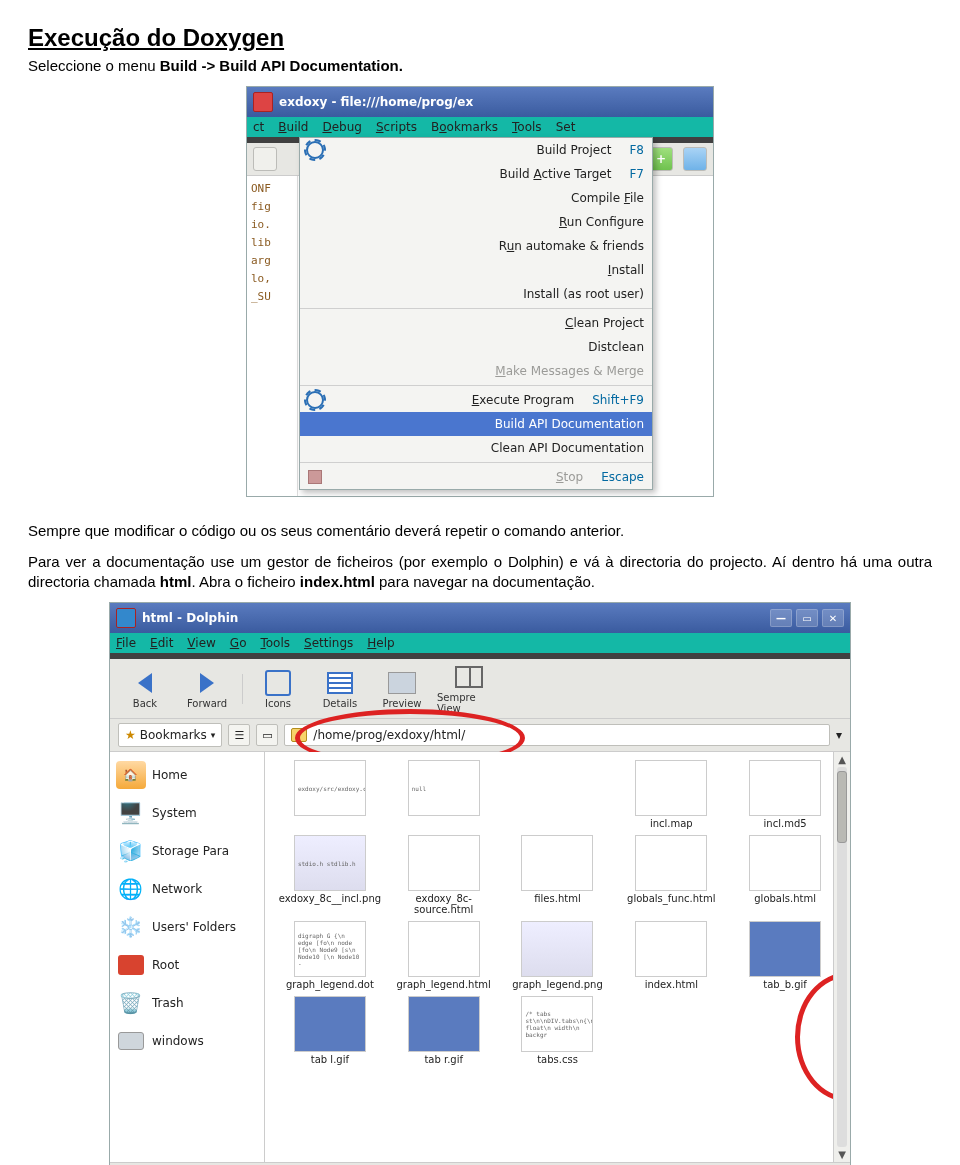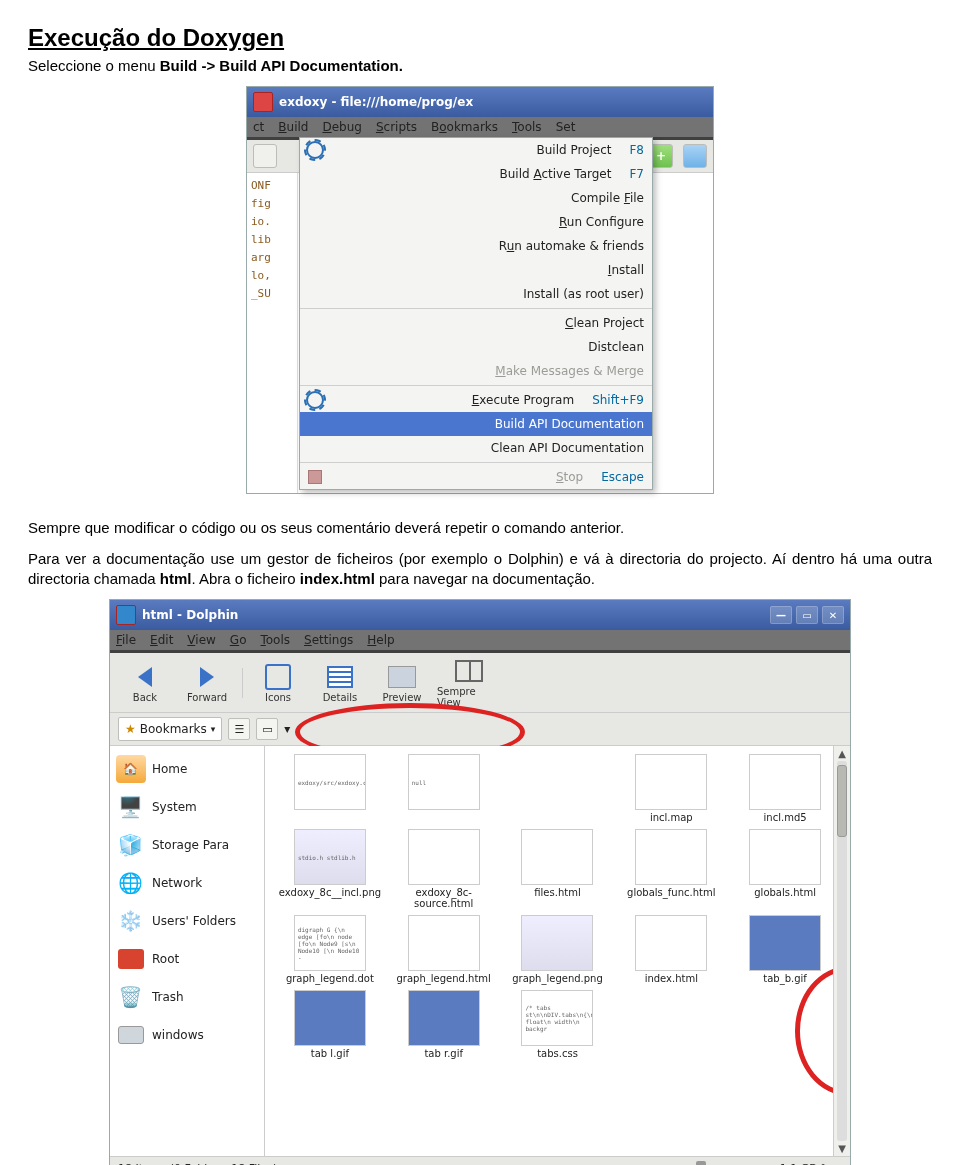--- a/index.html
+++ b/index.html
@@ -39,22 +39,22 @@
     padding: 0 6px;
     font-weight: bold;
     font-size: 12px;
     gap:6px;
   }
   .kde-badge {
     width:18px;height:18px;background:#d44;
     border:1px solid #a22;border-radius:2px;
   }
   .menubar {
-    background:#737373;
-    border-bottom:3px solid #404040;
+    background:#14b8a6;
+    border-bottom:6px solid #404040;
     display:flex;
     padding:3px 6px;
     gap:14px;
     font-size:12px;
   }
   .menubar span u { text-decoration: underline; }
   .sep { height:0;border-top:1px solid #cfcfcf;margin:2px 0;}
   .dropdown {
     position:absolute;
     background:#f4f4f2;
@@ -324,20 +324,24 @@
     </div>
 
     <div class="pathrow">
       <div class="bk">
           <span style="color:#c80;">★</span>
           <span>Bookmarks</span>
           <span class="caret">▾</span>
         </div>
       <div class="sqsmall">☰</div>
       <div class="sqsmall">▭</div>
+      <div class="pathbox">
+        <div class="folder"></div>
+        <span>/home/prog/exdoxy/html/</span>
+      </div>
       <span class="caret">▾</span>
       <div class="red-oval red-path"></div>
     </div>
 
     <div class="main">
       <div class="places">
         <div class="pl">
             <div class="pi" style="background:linear-gradient(#ffd9a3,#f5a93a);">
               <span>🏠</span>
             </div>

